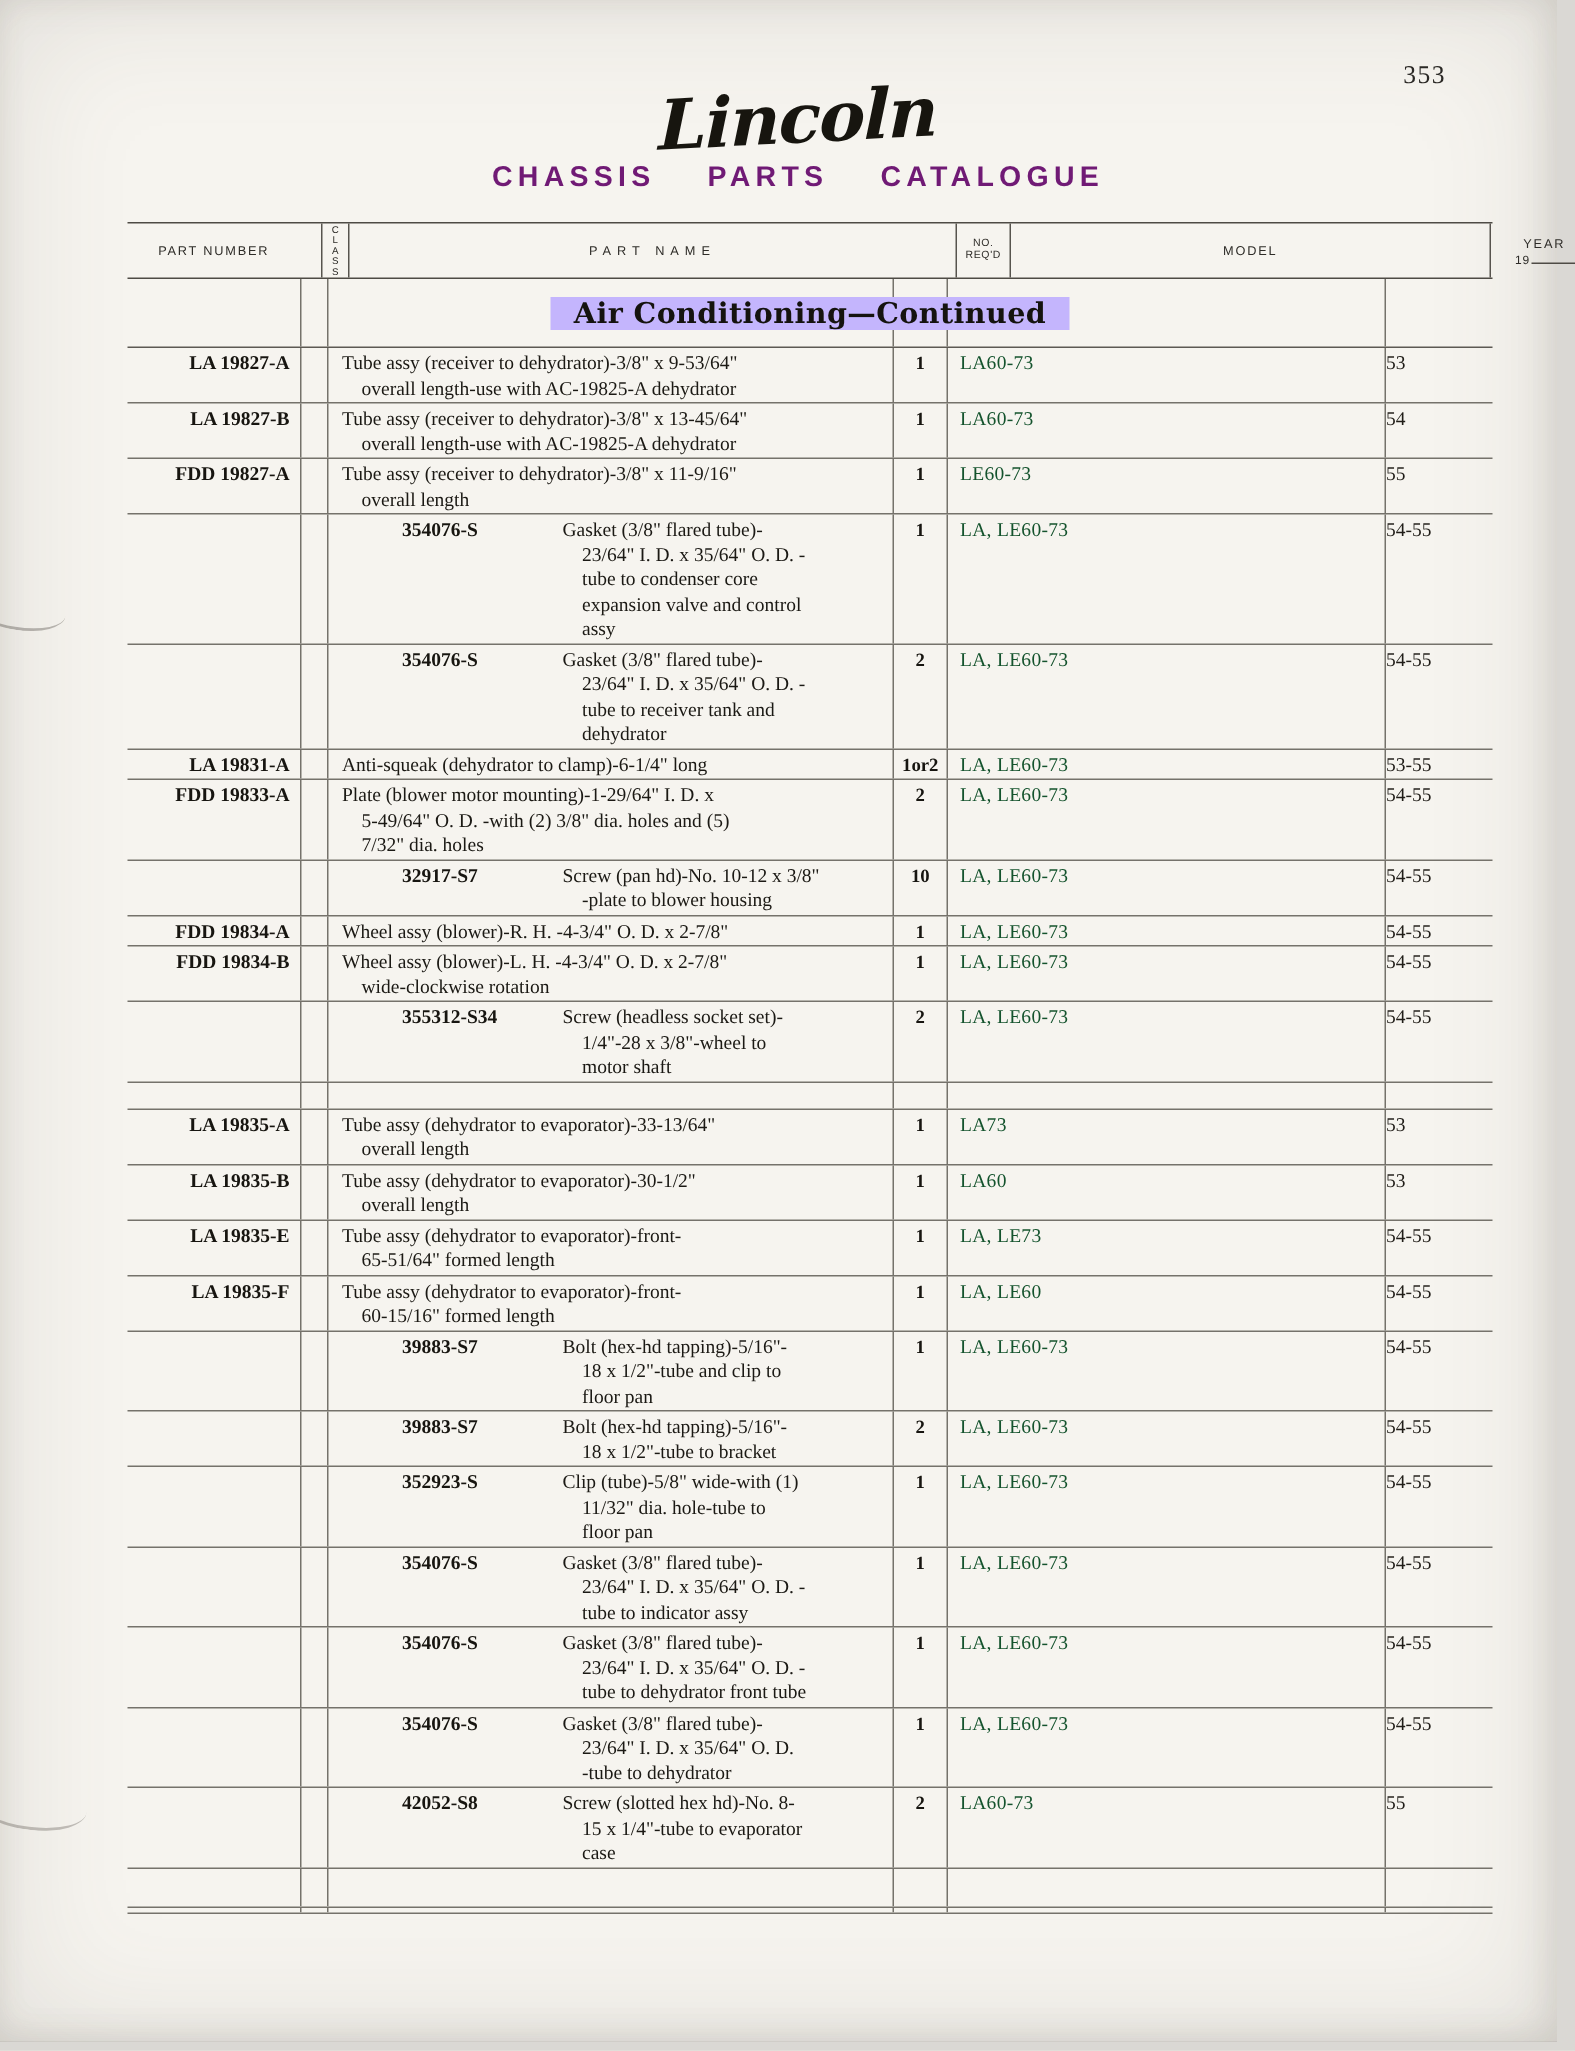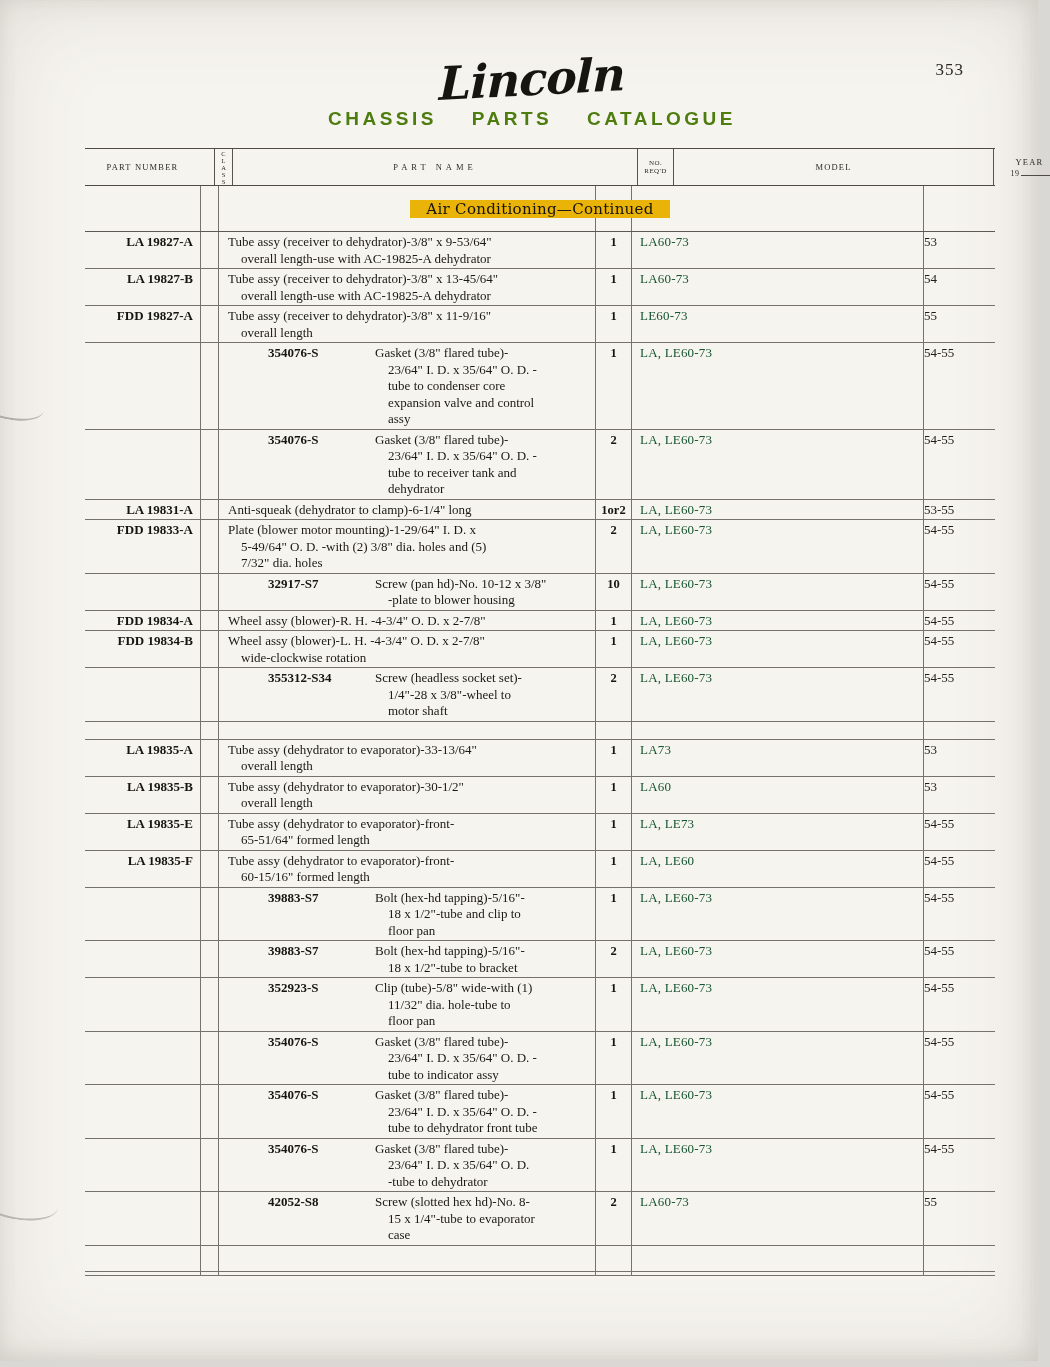--- a/index.html
+++ b/index.html
@@ -4,56 +4,56 @@
 <style>
   * { margin:0; padding:0; box-sizing:border-box; }
   html,body { width:1050px; height:1367px; }
   body { background:#d6d4d0; font-family:"Liberation Serif", serif; color:#1c1a17; }
   .scan { position:relative; width:1050px; height:1367px; background:#dad8d4; overflow:hidden; }
   .paper {
     position:absolute; left:0; top:0; right:12px; bottom:6px;
     background:#f6f4ef;
     box-shadow: inset 0 0 90px rgba(95,88,78,.14), inset -8px 0 26px rgba(95,88,78,.10), inset 0 -6px 20px rgba(95,88,78,.08);
   }
-  .page-number { position:absolute; top:60px; right:74px; font-size:17px; letter-spacing:1px; color:#2a2825; }
+  .page-number { position:absolute; top:40px; right:74px; font-size:17px; letter-spacing:1px; color:#2a2825; }
   .masthead { text-align:center; padding-top:54px; transform:translateX(13px); }
   .brand {
     font-family:"DejaVu Serif", serif; font-style:italic; font-weight:bold;
     font-size:46px; line-height:50px; color:#17150f; letter-spacing:-1px;
     display:inline-block; transform:rotate(-3deg) skewX(-4deg);
   }
   .subtitle {
     margin-top:4px; font-family:"Liberation Sans", sans-serif; font-weight:600;
-    font-size:19px; letter-spacing:3.5px; word-spacing:26px; color:#4d7c0f;
+    font-size:19px; letter-spacing:3.5px; word-spacing:26px; color:#701a75;
   }
   .table { position:absolute; left:85px; top:148px; width:910px; }
   .grid6 { display:grid; grid-template-columns:115px 19px 376px 37px 291px 72px; }
 
   
   .thead {
     height:38px; border-top:1.5px solid #4e4b45; border-bottom:1.5px solid #4e4b45;
-    font-family:Liberation Serif, serif; font-size:8.5px; letter-spacing:1.2px; color:#2e2c28;gap:14px;
+    font-family:Liberation Sans, sans-serif; font-size:8.5px; letter-spacing:1.2px; color:#2e2c28;gap:14px;
   }
   .thead .h { display:flex; align-items:center; justify-content:center; }
   .h-cls { border-left:1px solid #57544e; border-right:1px solid #57544e; }
   .h-cls .vert { writing-mode:vertical-rl; text-orientation:upright; font-size:6.5px; letter-spacing:0; line-height:17px; }
   .h-name span { letter-spacing:4px; }
   .h-no { border-left:1px solid #57544e; border-right:1px solid #57544e; flex-direction:column; font-size:7px; line-height:8.5px; letter-spacing:.4px; }
   .h-year { border-left:1px solid #57544e; flex-direction:column; align-items:stretch; justify-content:center; }
   .h-year .yr { text-align:center; }
   .h-year .yr19 { font-size:8px; padding-left:8px; margin-top:2px; letter-spacing:.5px; }
   .h-year .blankline { display:inline-block; width:36px; height:7px; border-bottom:1px solid #4e4b45; margin-left:1px; }
 
   
   .title-band { position:relative; height:46px; border-bottom:1px solid #5c5953; }
   .title-band .c { border-bottom:none; }
   .title-wrap { position:absolute; inset:0; display:flex; align-items:center; justify-content:center; }
   .section-title {
-    font-family:"DejaVu Serif", serif; font-weight:normal; font-size:15px; color:#15130f;
-    background:#eab308; padding:0 16px; letter-spacing:.3px;
+    font-family:"DejaVu Serif", serif; font-weight:bold; font-size:19px; color:#15130f;
+    background:#c4b5fd; padding:0 16px; letter-spacing:.3px;
   }
 
   
   .row { border-bottom:1px solid #75726b; }
   .row.spacer { overflow:hidden; }
   .row.spacer .c { padding:0; }
   .c { padding:2px 0 1px 0; font-size:13px; line-height:16.5px; }
   .pn { text-align:right; padding-right:7px; font-weight:bold; white-space:nowrap; color:#171510; }
   .cls { border-left:1px solid #75726b; border-right:1px solid #75726b; }
   .name { padding-left:9px; color:#1b1914; }

